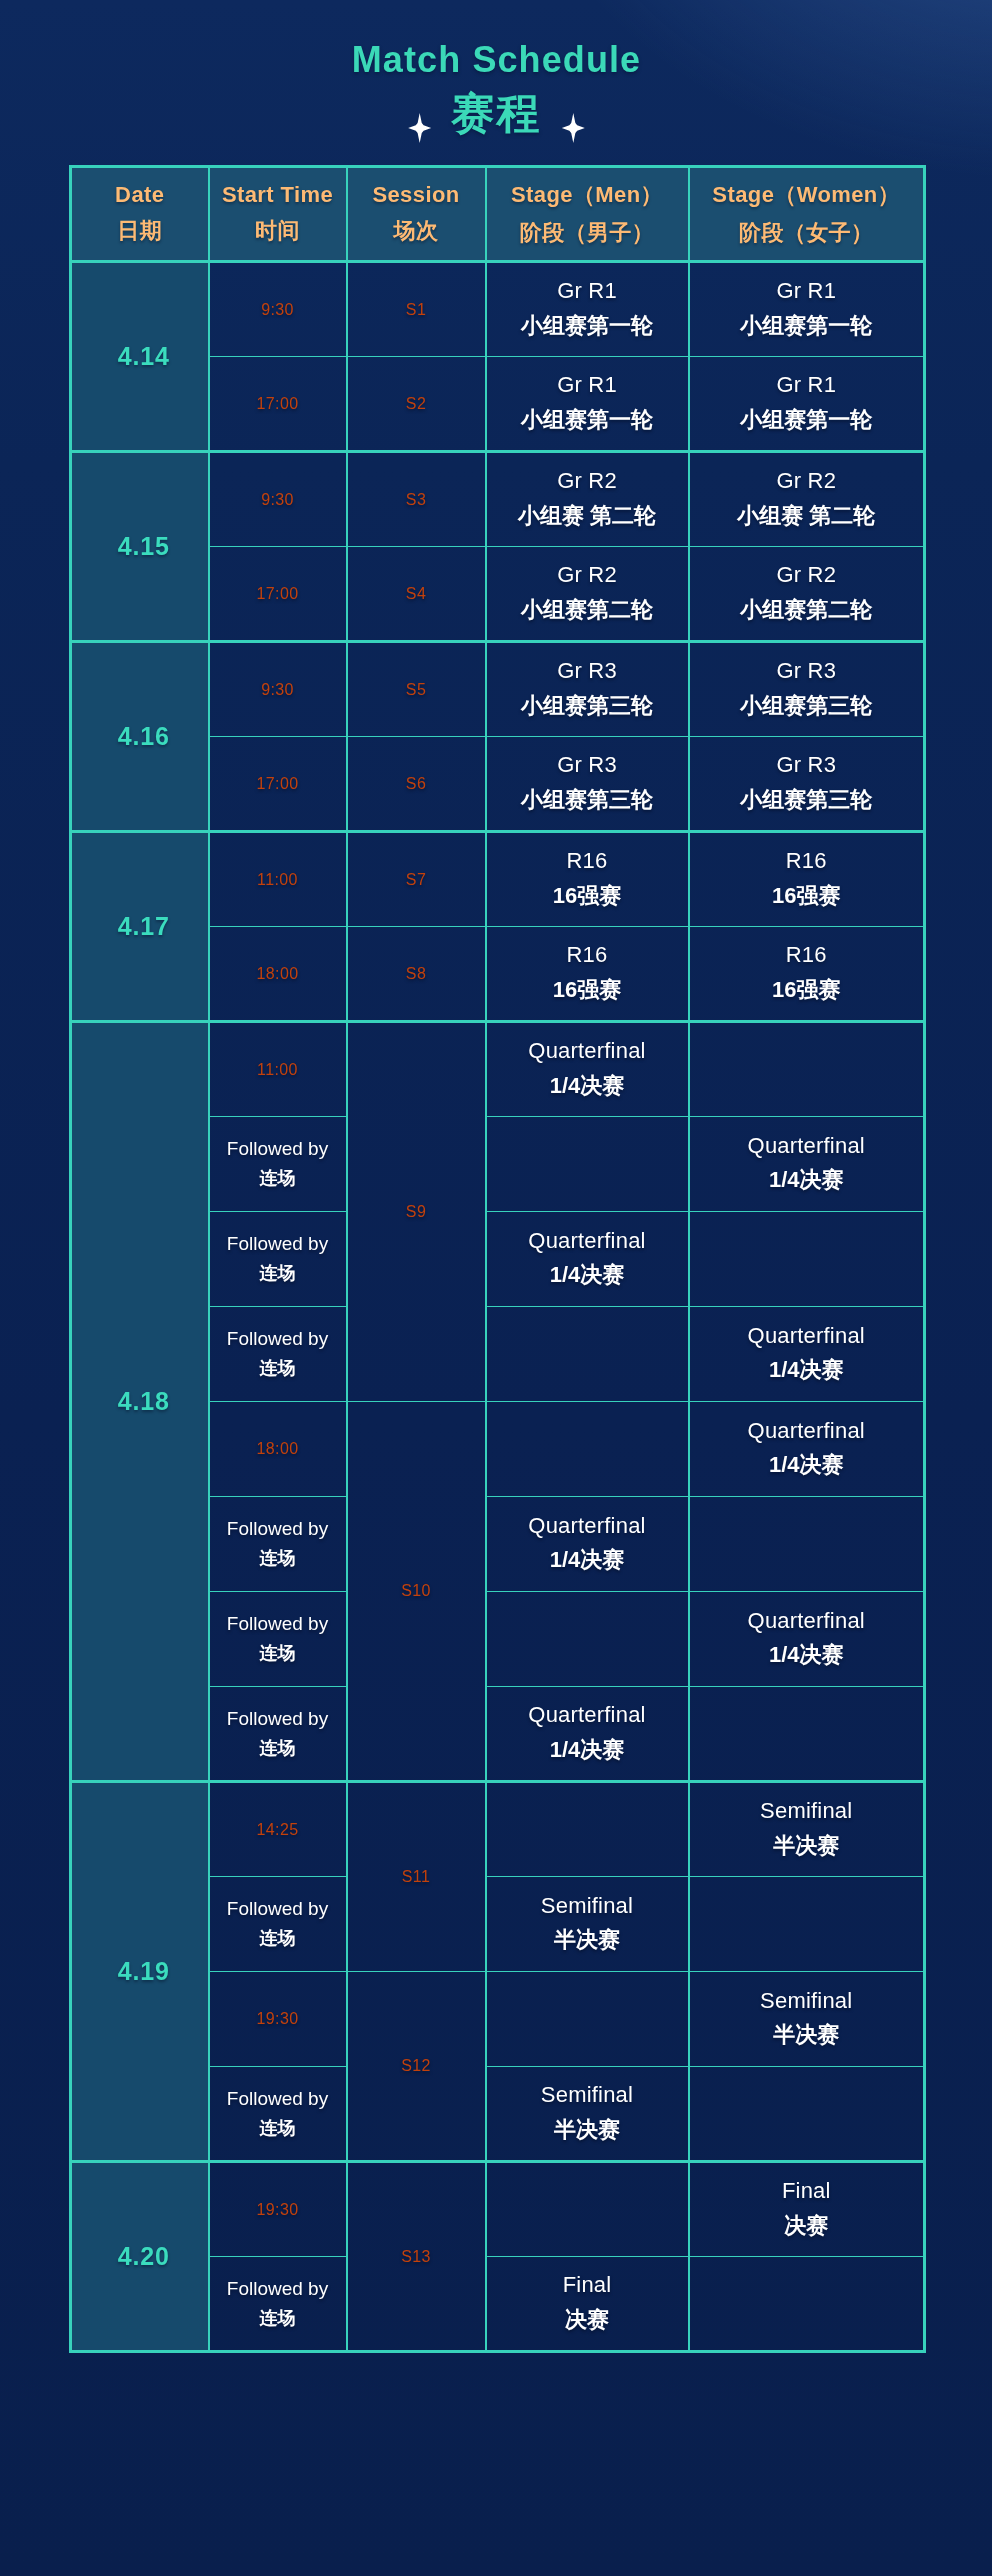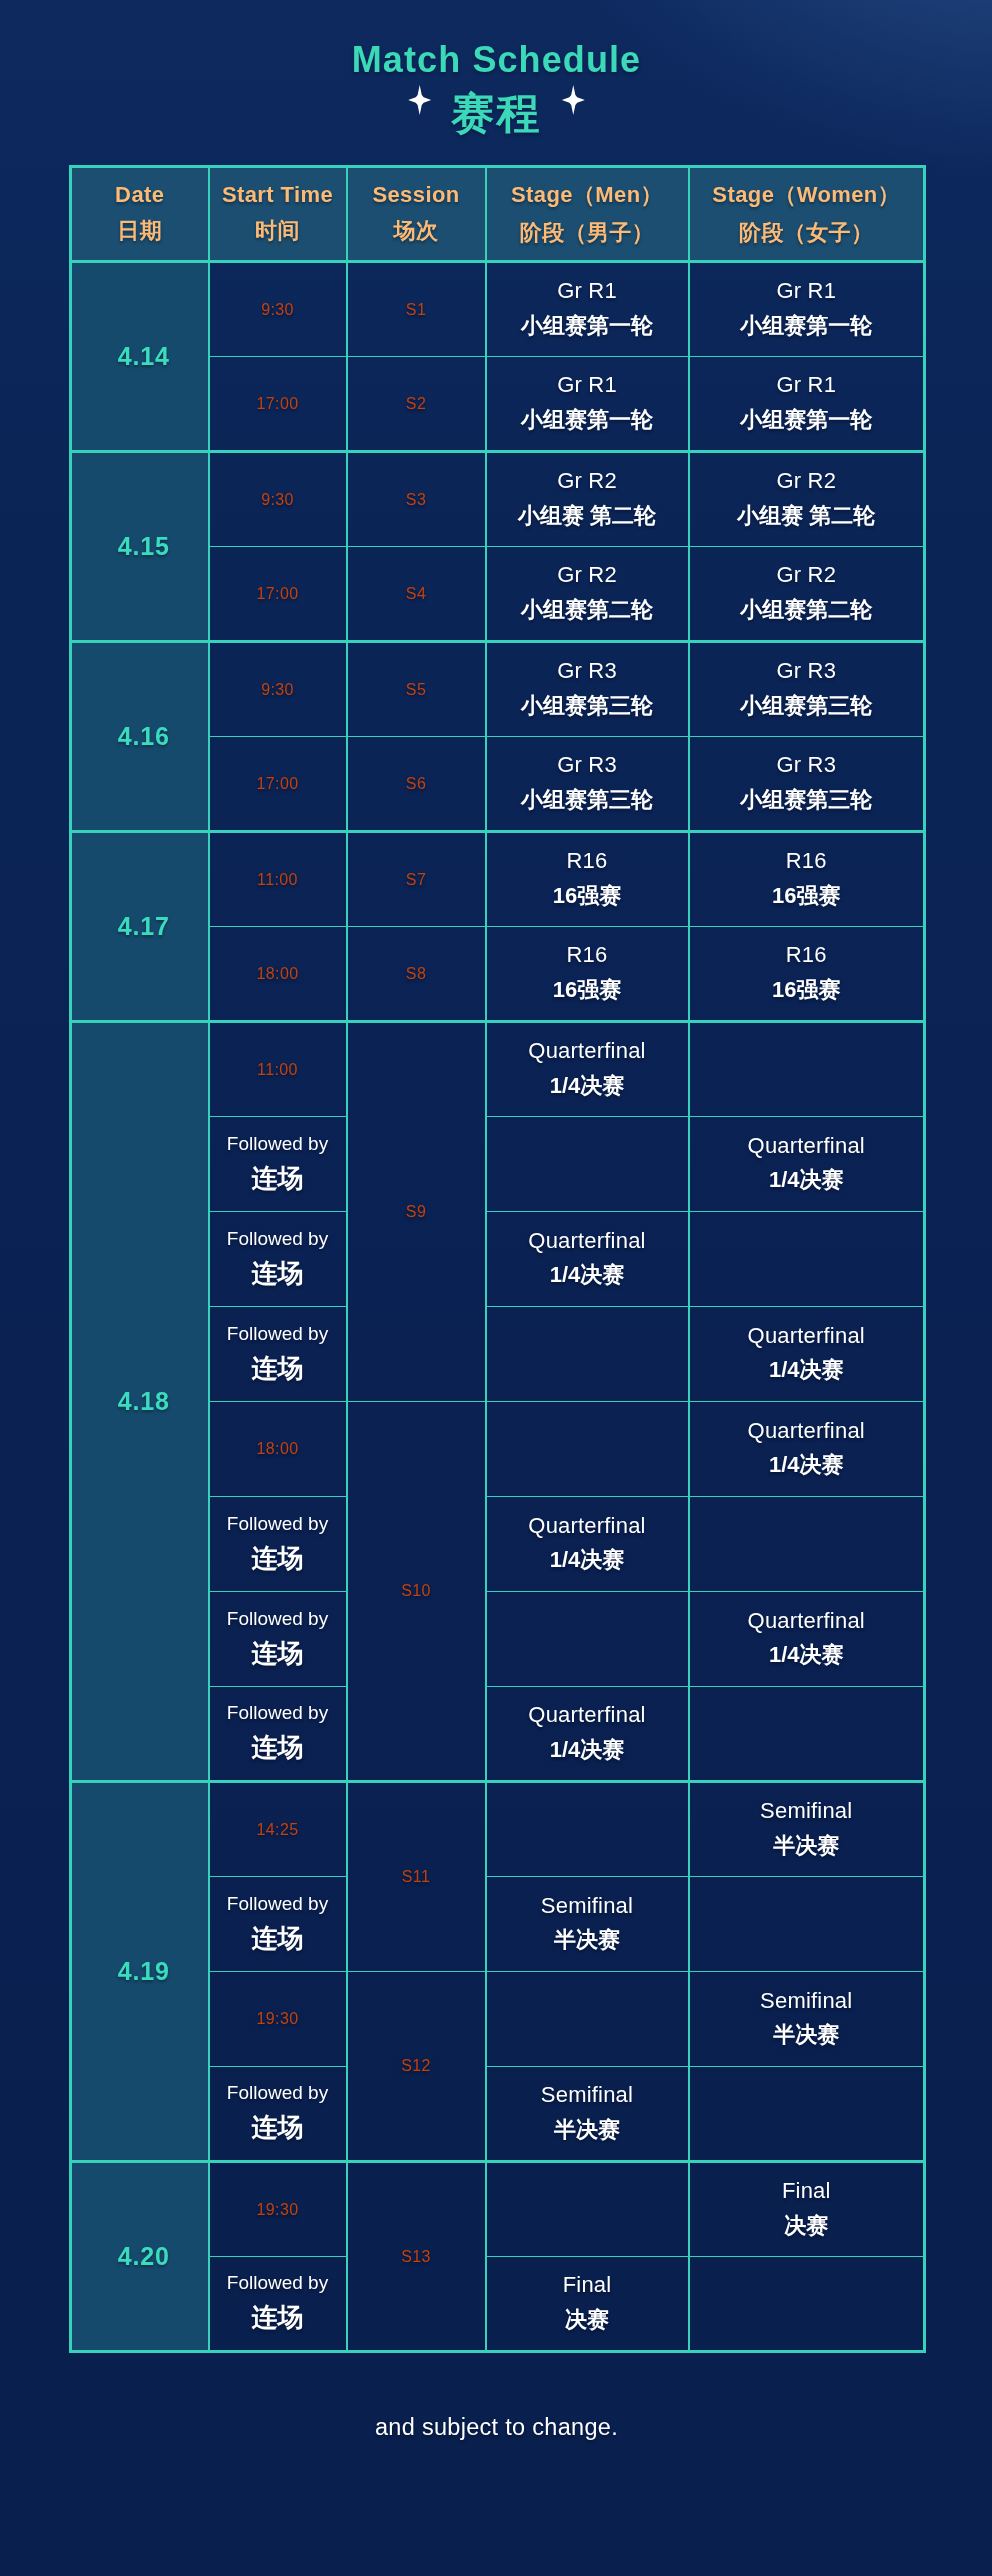--- a/index.html
+++ b/index.html
@@ -18,21 +18,21 @@
       radial-gradient(873px 622px at 106% -8%, rgba(72,118,188,.55), rgba(72,118,188,0) 62%),
       linear-gradient(180deg,#0D295E 0%, #0B2557 18%, #0A2152 55%, #091F4D 100%);
   }
   .title{
     position:absolute;top:39px;left:0;width:100%;text-align:center;
     font-size:36px;font-weight:700;letter-spacing:1.1px;color:#3BD9B8;
     text-shadow:0 1.5px 3.8px rgba(2,10,30,.35);
   }
   .subtitle{
     position:absolute;top:85px;left:0;width:100%;
-    display:flex;justify-content:center;align-items:flex-start;gap:20px;
+    display:flex;justify-content:center;align-items:flex-end;gap:20px;
   }
   .subtitle-zh{
     font-size:43px;font-weight:700;letter-spacing:2.3px;color:#3BD9B8;
     text-shadow:0 1.5px 3.8px rgba(2,10,30,.35);
   }
   .sparkle{
     display:inline-block;width:23px;height:30px;background:#FFFFFF;
     clip-path:polygon(50% 0%,59% 33%,67% 41%,100% 50%,67% 59%,59% 67%,50% 100%,41% 67%,33% 59%,0% 50%,33% 41%,41% 33%);
     filter:drop-shadow(0 1.5px 2.3px rgba(0,0,0,.35));
   }
@@ -49,21 +49,21 @@
   tr{height:95px;}
   tr.grp th, tr.grp td{border-top-width:3.8px;}
   th{background:var(--panel-hdr);font-weight:normal;}
   td.date{background:var(--panel);}
   .h-en,.h-zh{font-size:22px;color:#fdba74;letter-spacing:0.4px;text-shadow:0 1.5px 3px rgba(2,10,30,.4);}
   .h-en{font-weight:600;}
   .h-zh{font-weight:700;margin-top:8.3px;}
   .date-txt{font-size:25px;font-weight:600;letter-spacing:0.8px;color:var(--teal-text);text-shadow:0 1.5px 3px rgba(2,10,30,.4);padding-left:8px;}
   .time-txt,.sess-txt{font-size:16px;font-weight:500;letter-spacing:0.4px;color:#c2410c;text-shadow:0 1.5px 3px rgba(2,10,30,.5);}
   .fb-en{font-size:19px;font-weight:500;color:#fff;text-shadow:0 1.5px 3px rgba(2,10,30,.5);}
-  .fb-zh{font-size:26px;font-weight:700;color:#fff;margin-top:6px;text-shadow:0 1.5px 3px rgba(2,10,30,.5);}
+  .fb-zh{font-size:18px;font-weight:700;color:#fff;margin-top:6px;text-shadow:0 1.5px 3px rgba(2,10,30,.5);}
   .st-en{font-size:22px;font-weight:500;letter-spacing:0.2px;color:#fff;text-shadow:0 1.5px 3px rgba(2,10,30,.5);}
   .st-zh{font-size:22px;font-weight:700;color:#fff;margin-top:6.8px;text-shadow:0 1.5px 3px rgba(2,10,30,.5);}
   .footer{
     position:absolute;top:2406px;left:0;width:100%;text-align:center;
     color:#FFFFFF;font-size:23.5px;font-weight:500;letter-spacing:0.3px;line-height:43px;
     text-shadow:0 1.5px 3px rgba(2,10,30,.5);
   }
   .footer .zh{font-weight:600;}
 </style>
 </head>
@@ -426,15 +426,14 @@
     <td>
           <div class="st-en">Final</div>
           <div class="st-zh">决赛</div>
         </td>
     <td></td>
   </tr>
 </tbody>
   </table>
 
 <div class="footer">
-  <div class="en">and subject to change.</div>
 </div>
 
 
 </body></html>

